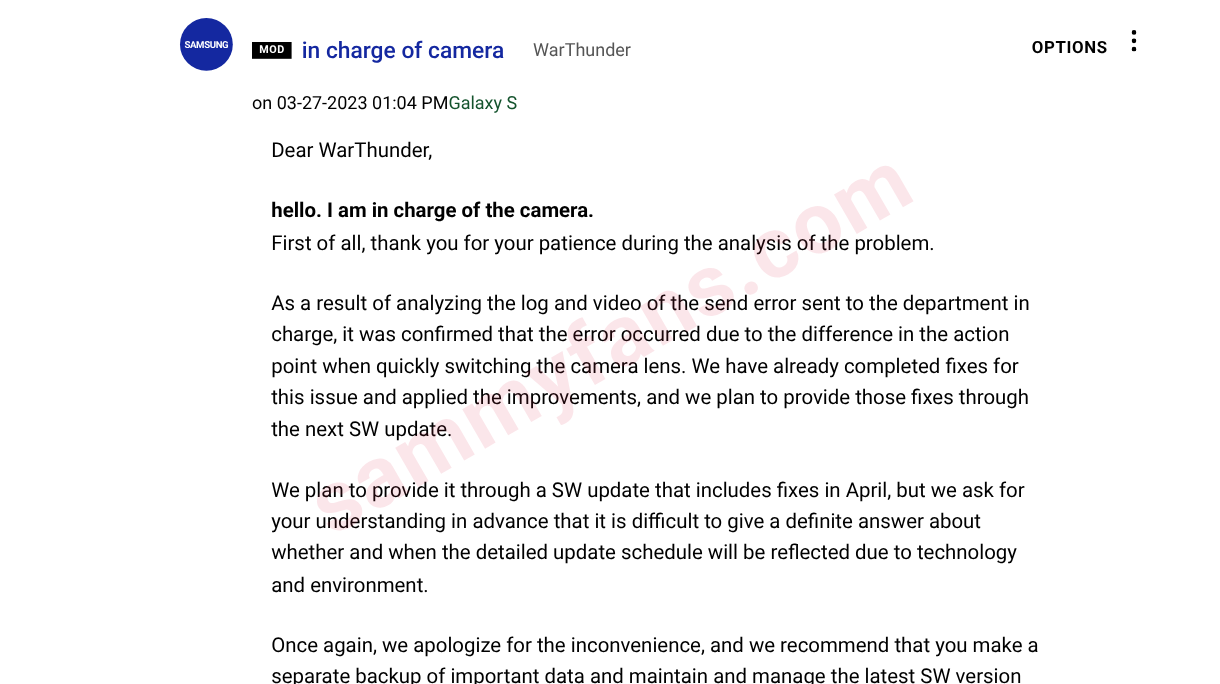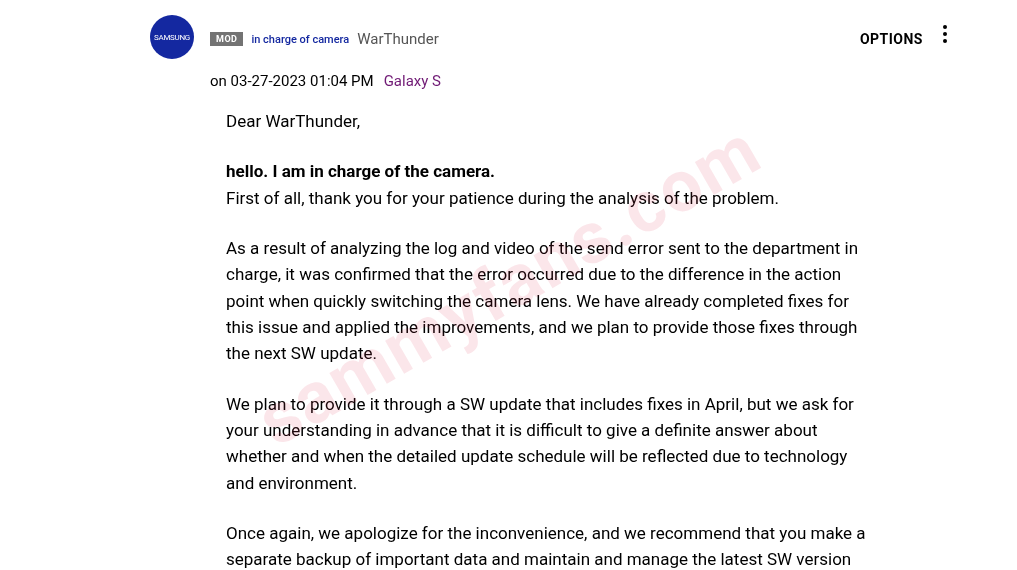--- a/index.html
+++ b/index.html
@@ -27,43 +27,43 @@
       height: 44px;
       border-radius: 50%;
       background: #1428a0;
       display: flex;
       align-items: center;
       justify-content: center;
     }
     .avatar-text {
       color: white;
       font-size: 8px;
-      font-weight: normal;
+      font-weight: bold;
       letter-spacing: -0.3px;
     }
     .header-row {
       display: flex;
       align-items: center;
       margin-left: 60px;
       padding-top: 10px;
     }
     .mod-badge {
-      background: #737373;
+      background: #000000;
       color: white;
       font-size: 9px;
       font-weight: bold;
       padding: 2px 6px;
       margin-right: 8px;
       letter-spacing: 0.5px;
     }
     .username {
       color: #1428a0;
-      font-size: 11px;
+      font-size: 19px;
       font-weight: 500;
-      margin-right: 8px;
+      margin-right: 24px;
     }
     .role {
       color: #555;
       font-size: 15px;
     }
     .options-area {
       position: absolute;
       right: 70px;
       top: 25px;
       display: flex;
@@ -86,22 +86,22 @@
       margin-top: 24px;
       font-size: 15px;
     }
     .meta-on {
       color: #000;
     }
     .timestamp {
       color: #000;
     }
     .device-link {
-      color: #701a75;
-      margin-left: 10px;
+      color: #14532d;
+      margin-left: 0;
     }
     .post-body {
       margin-left: 60px;
       margin-top: 18px;
       max-width: 660px;
     }
     .post-body p {
       font-size: 17px;
       line-height: 1.55;
       color: #000;

